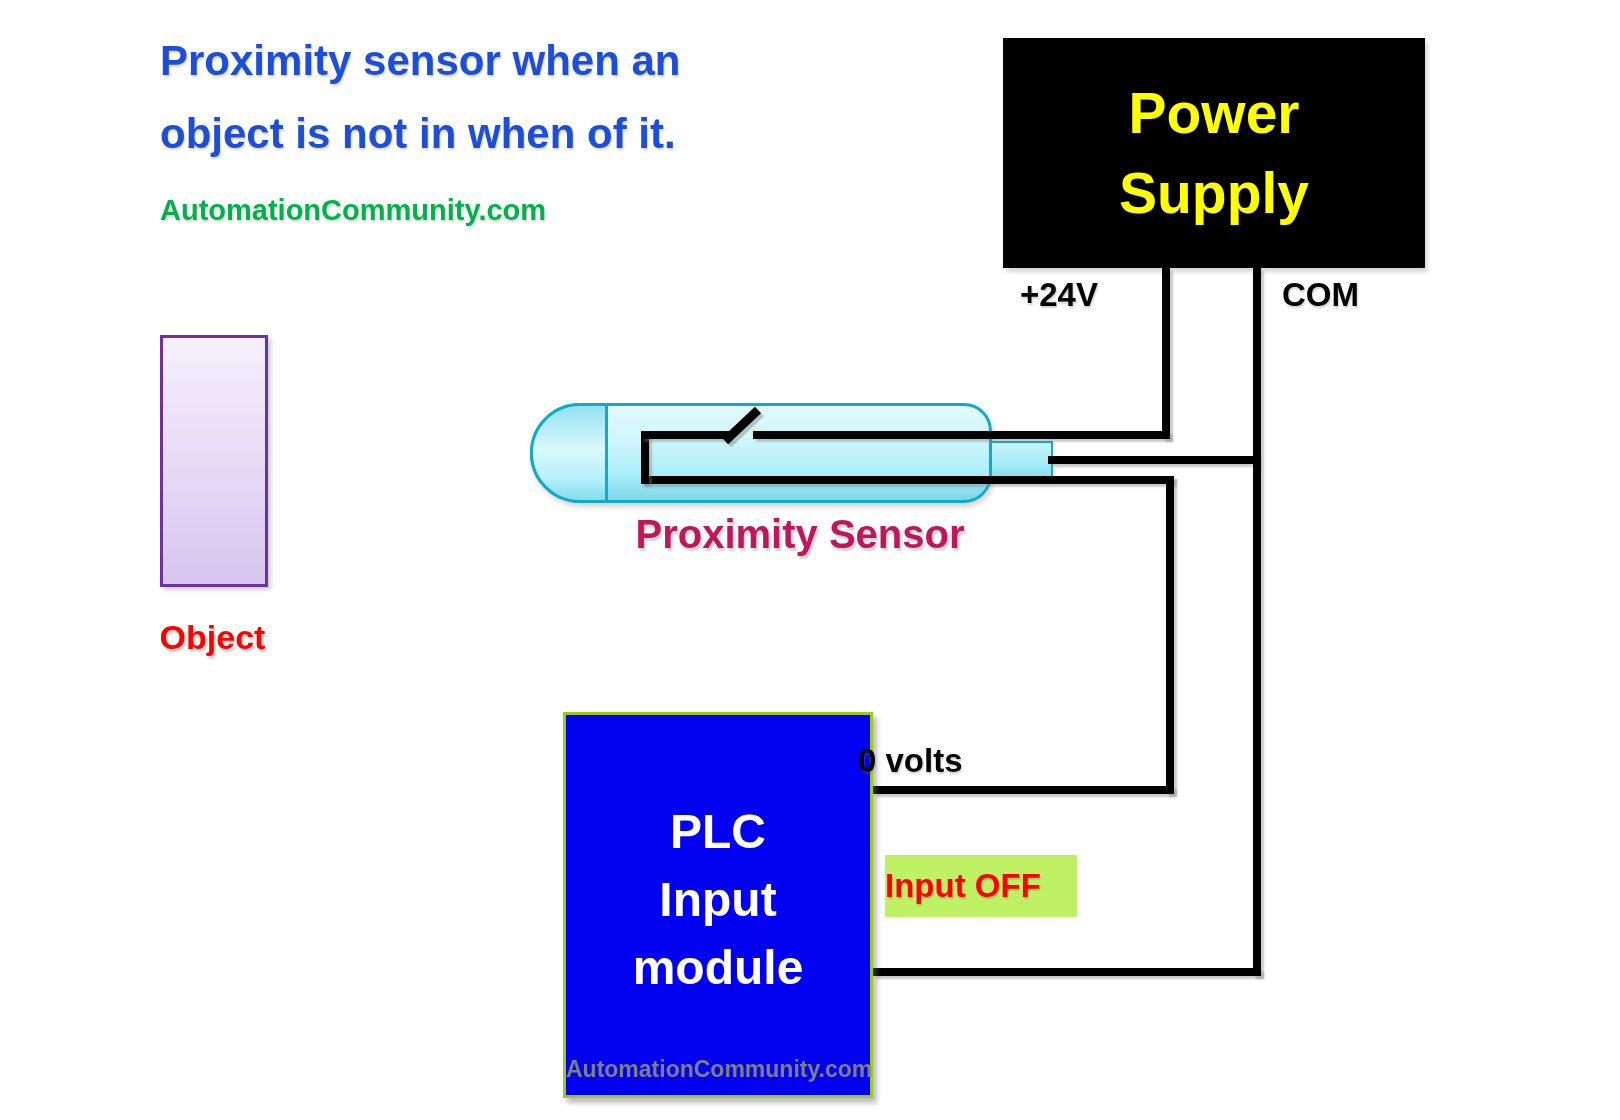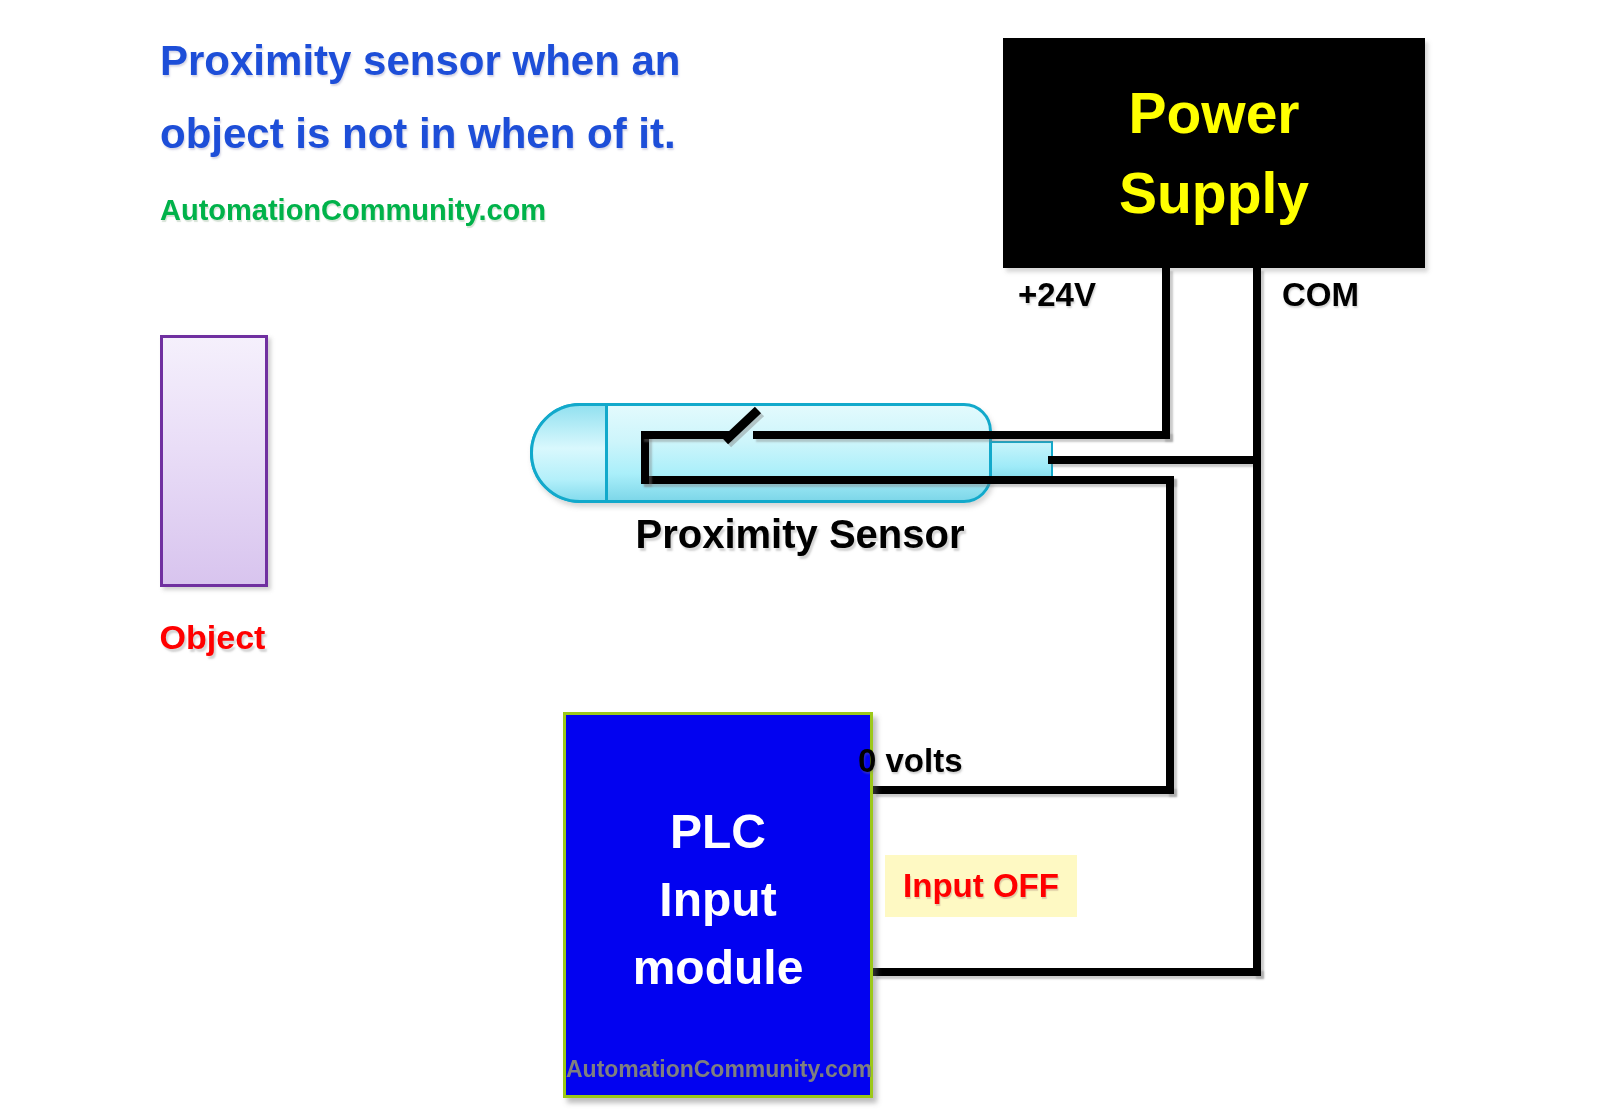--- a/index.html
+++ b/index.html
@@ -25,21 +25,21 @@
   .psu{
     left:1003px;top:38px;width:422px;height:230px;background:#000000;
     box-shadow:3px 4px 4px rgba(140,140,140,.35);
     display:flex;flex-direction:column;align-items:center;justify-content:center;
   }
   .psu-line{color:#ffff00;font-size:57px;font-weight:bold;line-height:80px;text-align:right;}
   .terminal{
     color:#000;font-size:33px;font-weight:bold;
     text-shadow:1px 2px 2px rgba(120,120,120,.35);
   }
-  .t-24v{left:992px;top:276px;width:130px;text-align:center;}
+  .t-24v{left:1020px;top:276px;width:130px;text-align:left;}
   .t-com{left:1282px;top:276px;}
 
   
   .wire{background:#000;box-shadow:3px 3px 2px rgba(125,125,125,.40);}
   .w-24v-drop   {left:1162px;top:268px;width:8px;height:171px;}
   .w-top        {left:753px; top:431px;width:417px;height:8px;}
   .w-mid        {left:1048px;top:456px;width:209px;height:8px;}
   .w-com-drop   {left:1253px;top:268px;width:8px;height:708px;}
   .w-bracket-bot{left:641px; top:476px;width:533px;height:8px;}
   .w-out-drop   {left:1166px;top:476px;width:8px;height:318px;}
@@ -60,21 +60,21 @@
     border:3px solid #12a9cb;border-radius:50px 0 0 50px;
     background:linear-gradient(to bottom,#93e1f0 0%,#d9f8fd 45%,#b4f0fa 78%,#85dcee 100%);
   }
   .sensor-nub{
     left:990px;top:441px;width:63px;height:43px;box-sizing:border-box;
     border:2px solid #12a9cb;
     background:linear-gradient(to bottom,#c7f4fb 0%,#9febf8 60%,#7ed7e9 100%);
   }
   .sensor-label{
     left:610px;top:512px;width:380px;text-align:center;
-    color:#000000;font-size:40px;font-weight:bold;
+    color:#be185d;font-size:40px;font-weight:bold;
     text-shadow:2px 3px 2px rgba(130,130,130,.35);
   }
   .blade-svg{left:700px;top:390px;width:90px;height:70px;}
 
   
   .object-rect{
     left:160px;top:335px;width:108px;height:252px;box-sizing:border-box;
     border:3px solid #7030a0;
     background:linear-gradient(to bottom,#f5f0fc 0%,#e9ddf7 45%,#d8c4ee 100%);
     box-shadow:3px 3px 4px rgba(140,140,140,.40);
@@ -101,22 +101,22 @@
     color:#7f7f7f;font-size:23px;font-weight:bold;
   }
 
   
   .zero-volts{
     left:858px;top:742px;width:200px;text-align:left;
     color:#000;font-size:33px;font-weight:bold;
     text-shadow:1px 2px 2px rgba(120,120,120,.35);
   }
   .input-off{
-    left:885px;top:855px;width:192px;height:62px;background:#fef9c3;
-    display:flex;align-items:center;justify-content:center;
+    left:885px;top:855px;width:192px;height:62px;background:#bef264;
+    display:flex;align-items:center;justify-content:flex-start;
     color:#ff0000;font-size:33px;font-weight:bold;
     text-shadow:1px 2px 1px rgba(150,100,100,.30);
   }
 </style>
 </head>
 <body>
 
 <div id="canvas">
 
   <div class="abs title">

